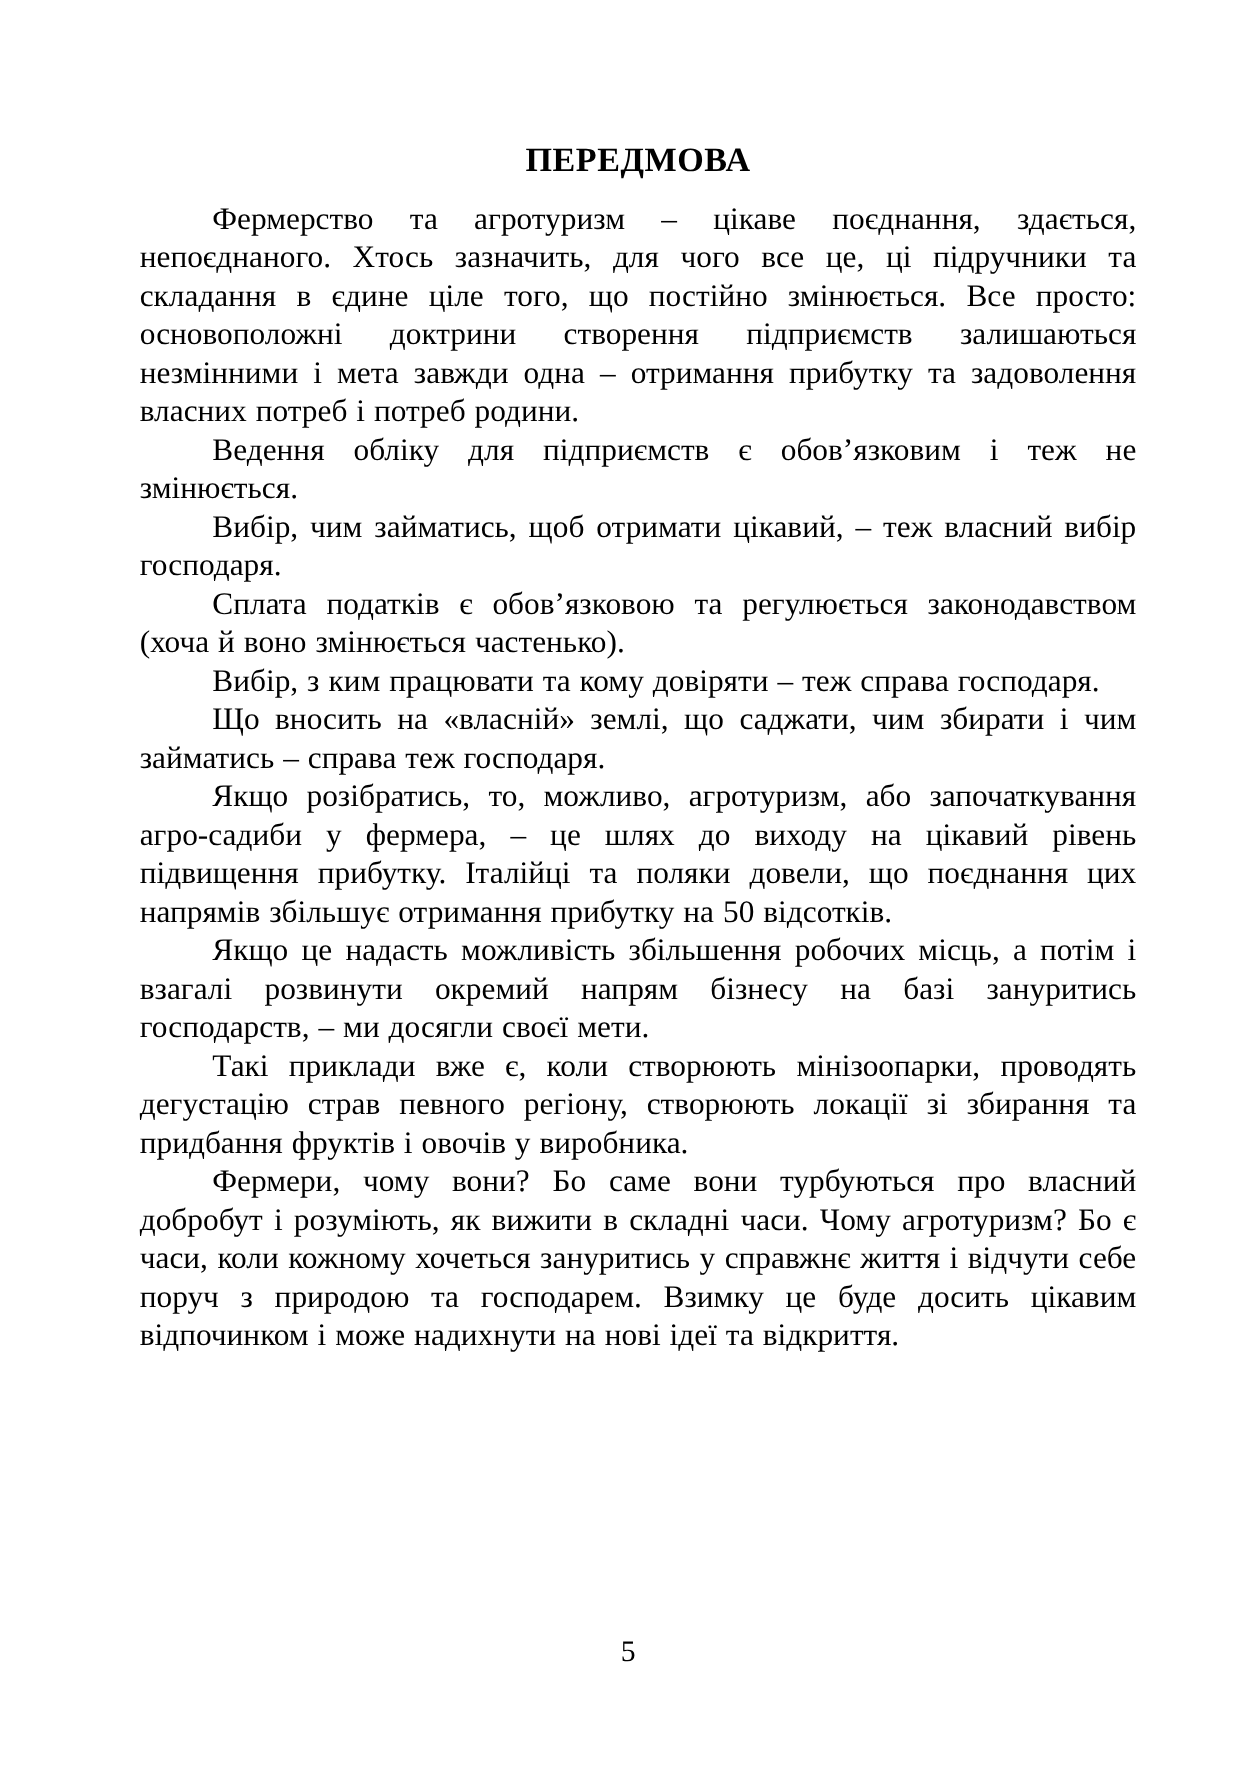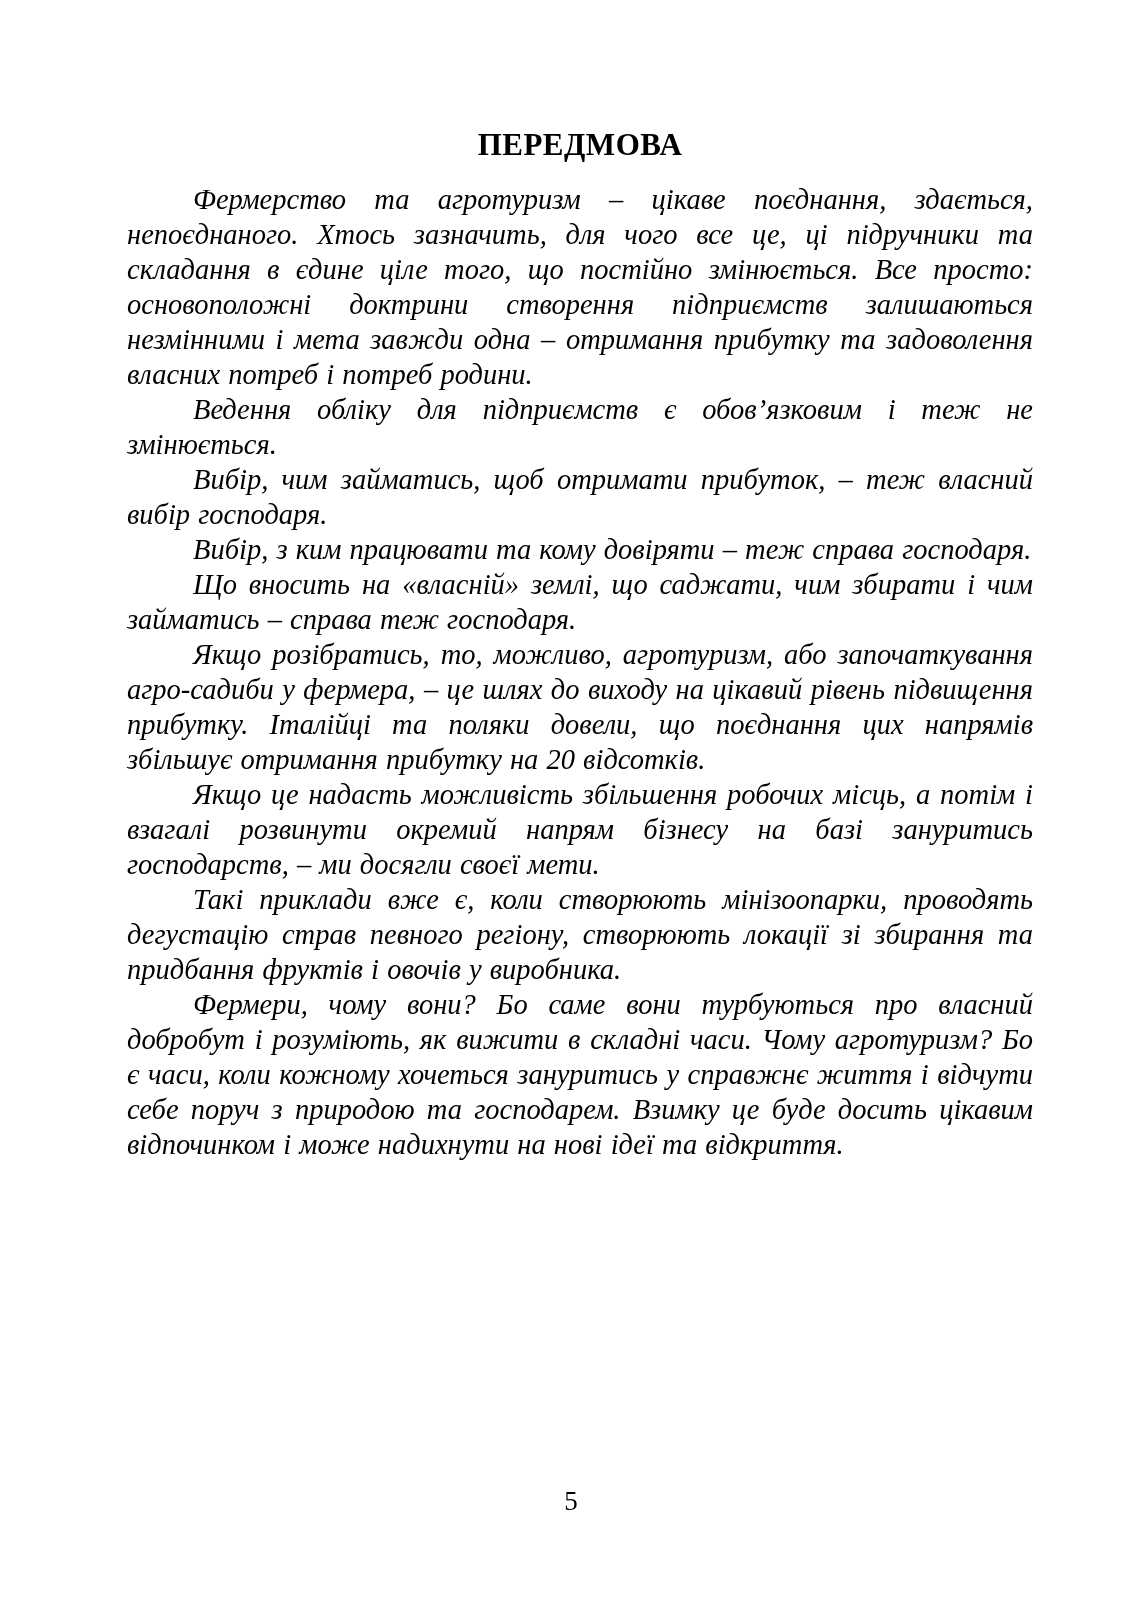--- a/index.html
+++ b/index.html
@@ -37,42 +37,42 @@
     letter-spacing: 0.5px;
     line-height: 38px;
   }
   .para {
     margin: 0;
     font-size: 28.5px;
     line-height: 35px;
     text-align: justify;
     text-indent: 66px;
     word-spacing: 1px;
-    font-style: italic;
   }
   .page-number {
     position: absolute;
     left: 0;
     top: 1486px;
     width: 1142px;
     text-align: center;
     font-size: 27px;
     line-height: 30px;
   }
 </style>
 </head>
 <body>
 
 <div class="page-surface">
   <div class="content">
     <h1 class="doc-title">ПЕРЕДМОВА</h1>
     <p class="para">Фермерство та агротуризм – цікаве поєднання, здається, непоєднаного. Хтось зазначить, для чого все це, ці підручники та складання в єдине ціле того, що постійно змінюється. Все просто: основоположні доктрини створення підприємств залишаються незмінними і мета завжди одна – отримання прибутку та задоволення власних потреб і потреб родини.</p>
     <p class="para">Ведення обліку для підприємств є обов’язковим і теж не змінюється.</p>
-    <p class="para">Вибір, чим займатись, щоб отримати прибуток, – теж власний вибір господаря.</p>
+    <p class="para">Вибір, чим займатись, щоб отримати цікавий, – теж власний вибір господаря.</p>
+    <p class="para">Сплата податків є обов’язковою та регулюється законодавством (хоча й воно змінюється частенько).</p>
     <p class="para">Вибір, з ким працювати та кому довіряти – теж справа господаря.</p>
     <p class="para">Що вносить на «власній» землі, що саджати, чим збирати і чим займатись – справа теж господаря.</p>
-    <p class="para">Якщо розібратись, то, можливо, агротуризм, або започаткування агро-садиби у фермера, – це шлях до виходу на цікавий рівень підвищення прибутку. Італійці та поляки довели, що поєднання цих напрямів збільшує отримання прибутку на 20 відсотків.</p>
+    <p class="para">Якщо розібратись, то, можливо, агротуризм, або започаткування агро-садиби у фермера, – це шлях до виходу на цікавий рівень підвищення прибутку. Італійці та поляки довели, що поєднання цих напрямів збільшує отримання прибутку на 50 відсотків.</p>
     <p class="para">Якщо це надасть можливість збільшення робочих місць, а потім і взагалі розвинути окремий напрям бізнесу на базі зануритись господарств, – ми досягли своєї мети.</p>
     <p class="para">Такі приклади вже є, коли створюють мінізоопарки, проводять дегустацію страв певного регіону, створюють локації зі збирання та придбання фруктів і овочів у виробника.</p>
     <p class="para">Фермери, чому вони? Бо саме вони турбуються про власний добробут і розуміють, як вижити в складні часи. Чому агротуризм? Бо є часи, коли кожному хочеться зануритись у справжнє життя і відчути себе поруч з природою та господарем. Взимку це буде досить цікавим відпочинком і може надихнути на нові ідеї та відкриття.</p>
   </div>
   <div class="page-number">5</div>
 </div>
 
 </body></html>

